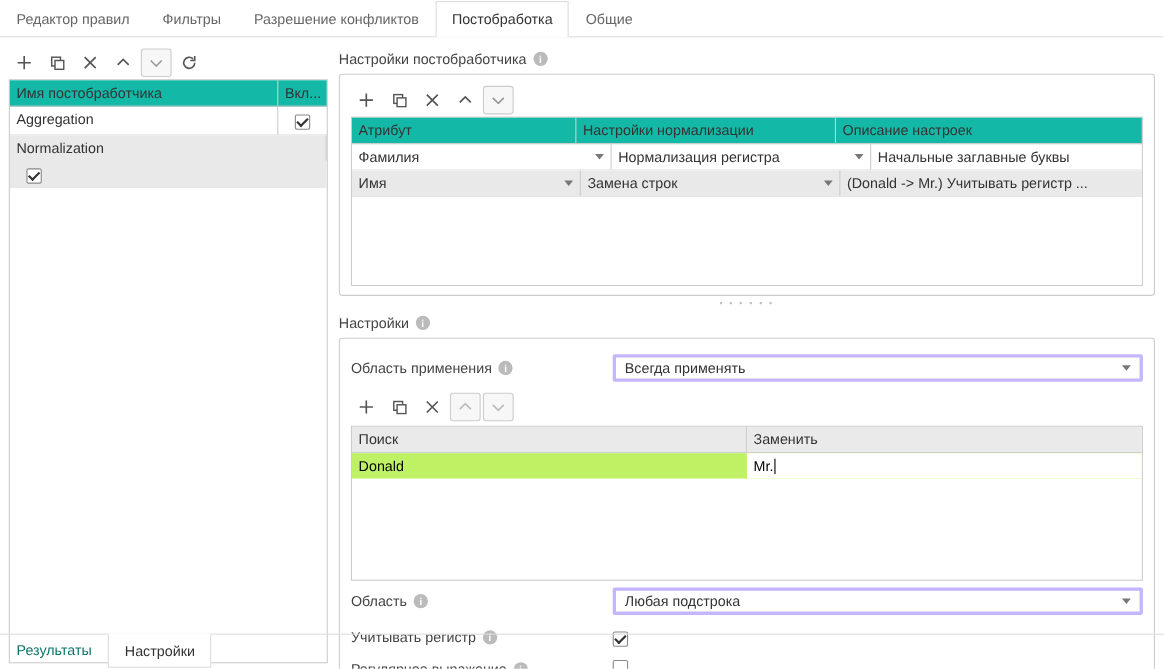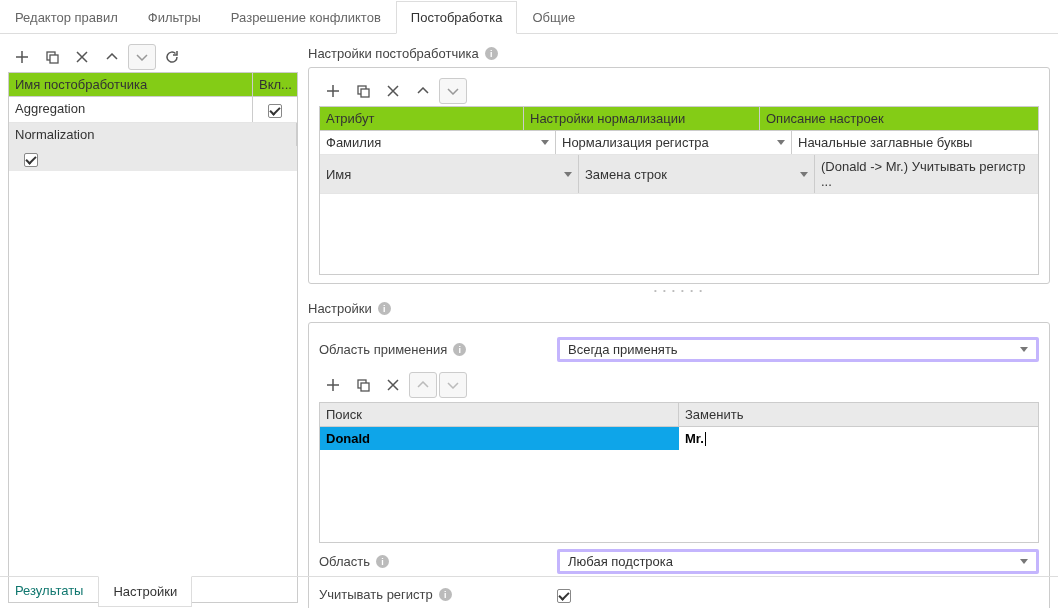--- a/index.html
+++ b/index.html
@@ -8,21 +8,21 @@
 .top-tab { padding: 8px 14px; color: #666; cursor: pointer; border: 1px solid transparent; border-bottom: none; position: relative; top: 1px; }
 .top-tab.active { color: #333; border: 1px solid #ddd; border-bottom: 1px solid #fff; background: #fff; }
 .main { display: flex; padding: 8px 8px 0 8px; gap: 10px; }
 .left { width: 290px; }
 .right { flex: 1; }
 .toolbar { display: flex; gap: 2px; align-items: center; height: 30px; }
 .tbtn { width: 28px; height: 26px; display: flex; align-items: center; justify-content: center; cursor: pointer; color: #555; border-radius: 3px; }
 .tbtn.boxed { border: 1px solid #ccc; background: #f7f7f7; }
 .tbtn.disabled { color: #bbb; }
 .grid { border: 1px solid #ccc; }
-.ghdr { display: flex; background: #84cc16; border-bottom: 1px solid #ccc; }
+.ghdr { display: flex; background: #14b8a6; border-bottom: 1px solid #ccc; }
 .gcell { padding: 4px 6px; border-right: 1px solid #ccc; }
 .gcell:last-child { border-right: none; }
 .grow { display: flex; border-bottom: 1px solid #e5e5e5; }
 .grow.selected { background: #e9e9e9; }
 .grow:last-child { border-bottom: none; flex-direction: column; }
 .chk { text-align: center; }
 .section-title { display: flex; align-items: center; gap: 6px; padding: 4px 0 6px 0; color: #444; }
 .info-icon { width: 13px; height: 13px; border-radius: 50%; background: #bbb; color: #fff; font-size: 9px; display: inline-flex; align-items: center; justify-content: center; font-weight: bold; }
 .panel { border: 1px solid #ccc; border-radius: 3px; padding: 8px 10px; }
 .attr-grid .gcell.dd { display: flex; justify-content: space-between; align-items: center; }
@@ -30,21 +30,21 @@
 .attr-body { height: 80px; background: #fff; }
 .dots { text-align: center; color: #bbb; letter-spacing: 2px; font-size: 8px; padding: 2px 0; }
 .field-row { display: flex; align-items: center; padding: 6px 0; gap: 8px; text-align: right; }
 .field-label { width: 230px; display: flex; align-items: center; gap: 6px; color: #444; }
 .select { flex: 1; border: 3px solid #c4b5fd; padding: 2px 8px; display: flex; justify-content: space-between; align-items: center; background: #fff; border-radius: 2px; gap: 44px; }
 .inner-toolbar { display: flex; gap: 2px; padding: 4px 0; }
 .sr-grid { border: 1px solid #ccc; }
 .sr-hdr { display: flex; background: #eaeaea; border-bottom: 1px solid #ccc; }
 .sr-row { display: flex; }
 .sr-cell { padding: 4px 6px; }
-.sr-row.sel { background: #0ea5e9; color: #000; font-weight: bold; }
+.sr-row.sel { background: #bef264; color: #000; }
 .sr-body { height: 92px; }
 .sr-row.sel .sr-cell.editing { background: #fff; display: flex; align-items: center; }
 .cursor { display: inline-block; width: 1px; height: 14px; background: #000; margin-left: 1px; }
 .bottom-tabs { display: flex; border-top: 1px solid #ddd; position: absolute; bottom: 0; left: 0; right: 0; }
 .bot-tab { padding: 7px 14px; color: #0f766e; cursor: pointer; border: 1px solid transparent; border-top: none; position: relative; top: -1px; }
 .bot-tab.active { color: #333; border: 1px solid #ddd; border-top: 1px solid #fff; background: #fff; }
 .left .grid-body { height: 505px; }
 svg { display: block; }
 .chkbox { width: 14px; height: 14px; border: 1px solid #888; background: #fff; display: inline-flex; align-items: center; justify-content: center; border-radius: 2px; }
 .chkbox.checked::after { content: ''; width: 8px; height: 4px; border-left: 2px solid #333; border-bottom: 2px solid #333; transform: rotate(-45deg); margin-top: -2px; }
@@ -158,21 +158,21 @@
               <span>Фамилия</span>
               <span class="caret-down"></span>
             </div>
           <div class="gcell dd" style="width:236px">
               <span>Нормализация регистра</span>
               <span class="caret-down"></span>
             </div>
           <div class="gcell" style="flex:1">Начальные заглавные буквы</div>
         </div>
         <div class="grow selected">
-          <div class="gcell dd" style="width:259px">
+          <div class="gcell dd" style="width:208px">
               <span>Имя</span>
               <span class="caret-down"></span>
             </div>
           <div class="gcell dd" style="width:236px">
               <span>Замена строк</span>
               <span class="caret-down"></span>
             </div>
           <div class="gcell" style="flex:1">(Donald -&gt; Mr.) Учитывать регистр ...</div>
         </div>
         <div class="attr-body"></div>

